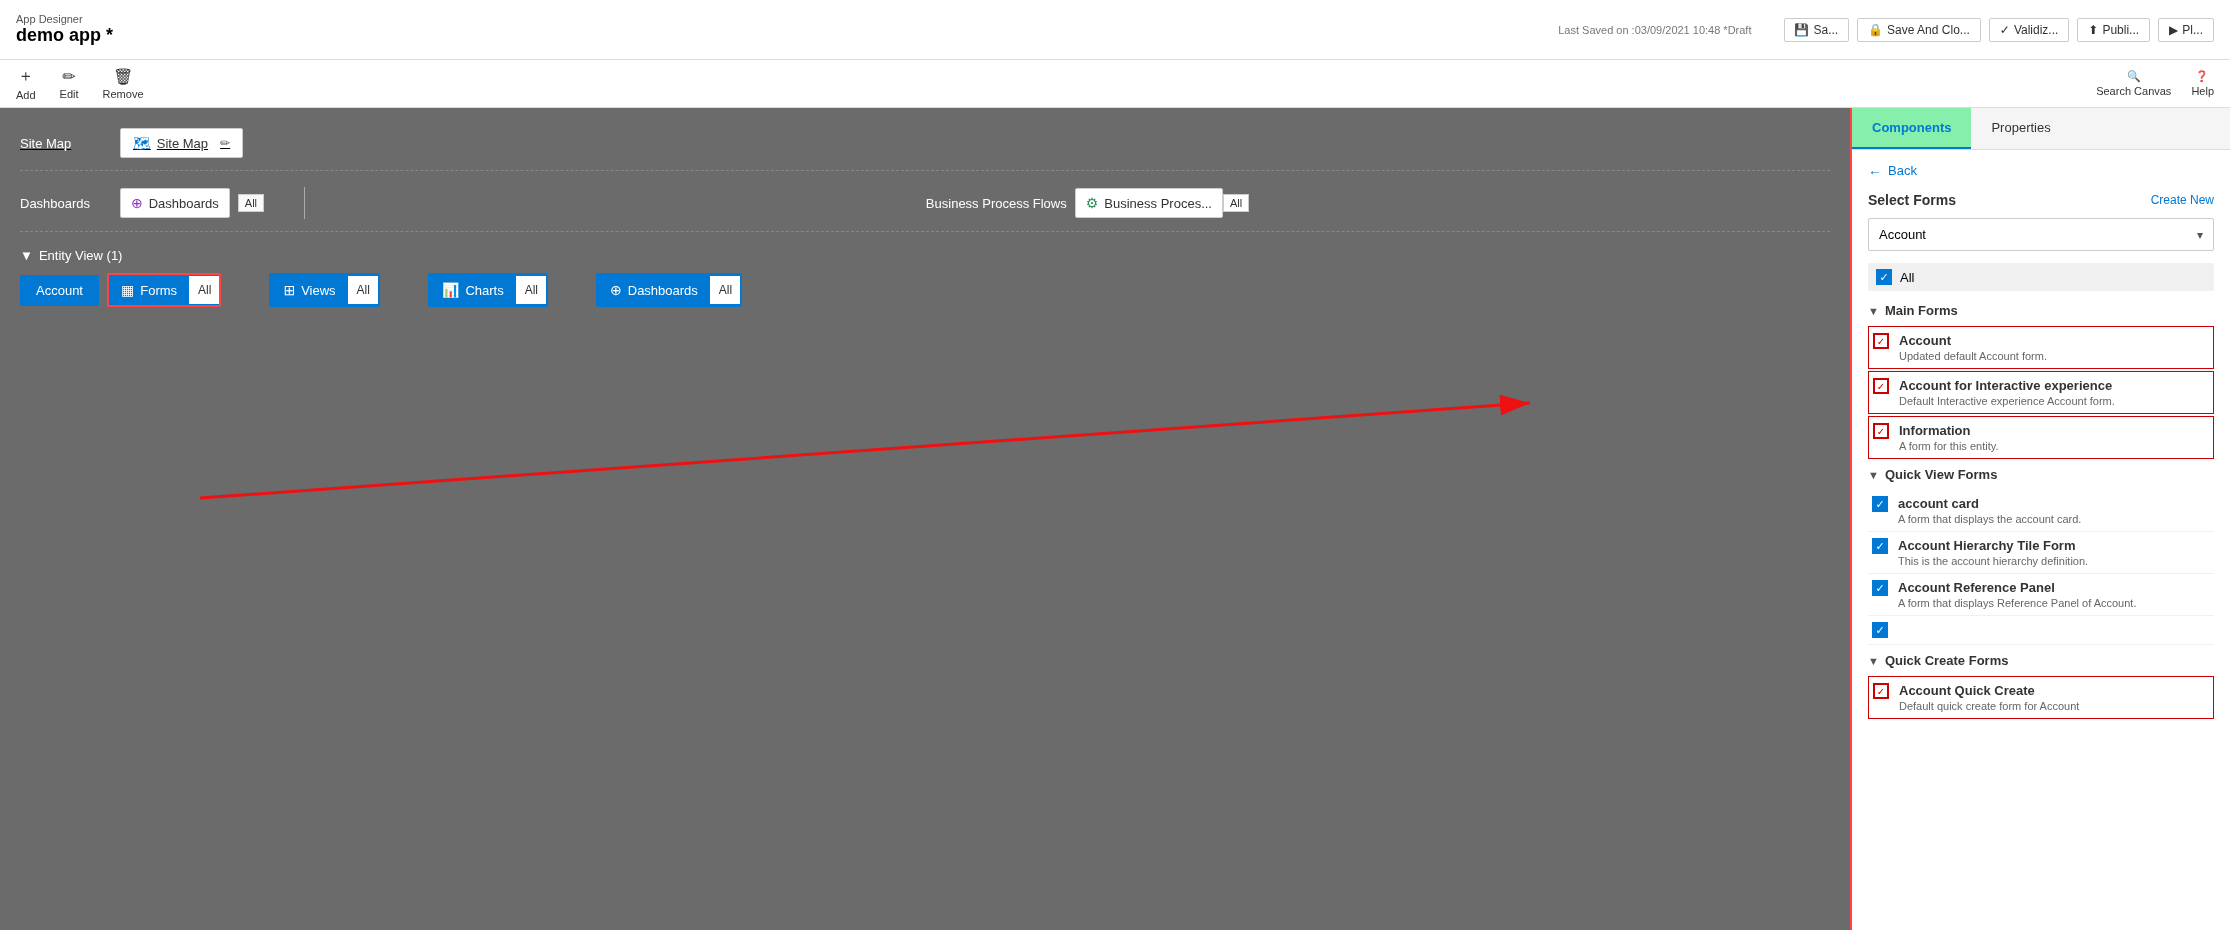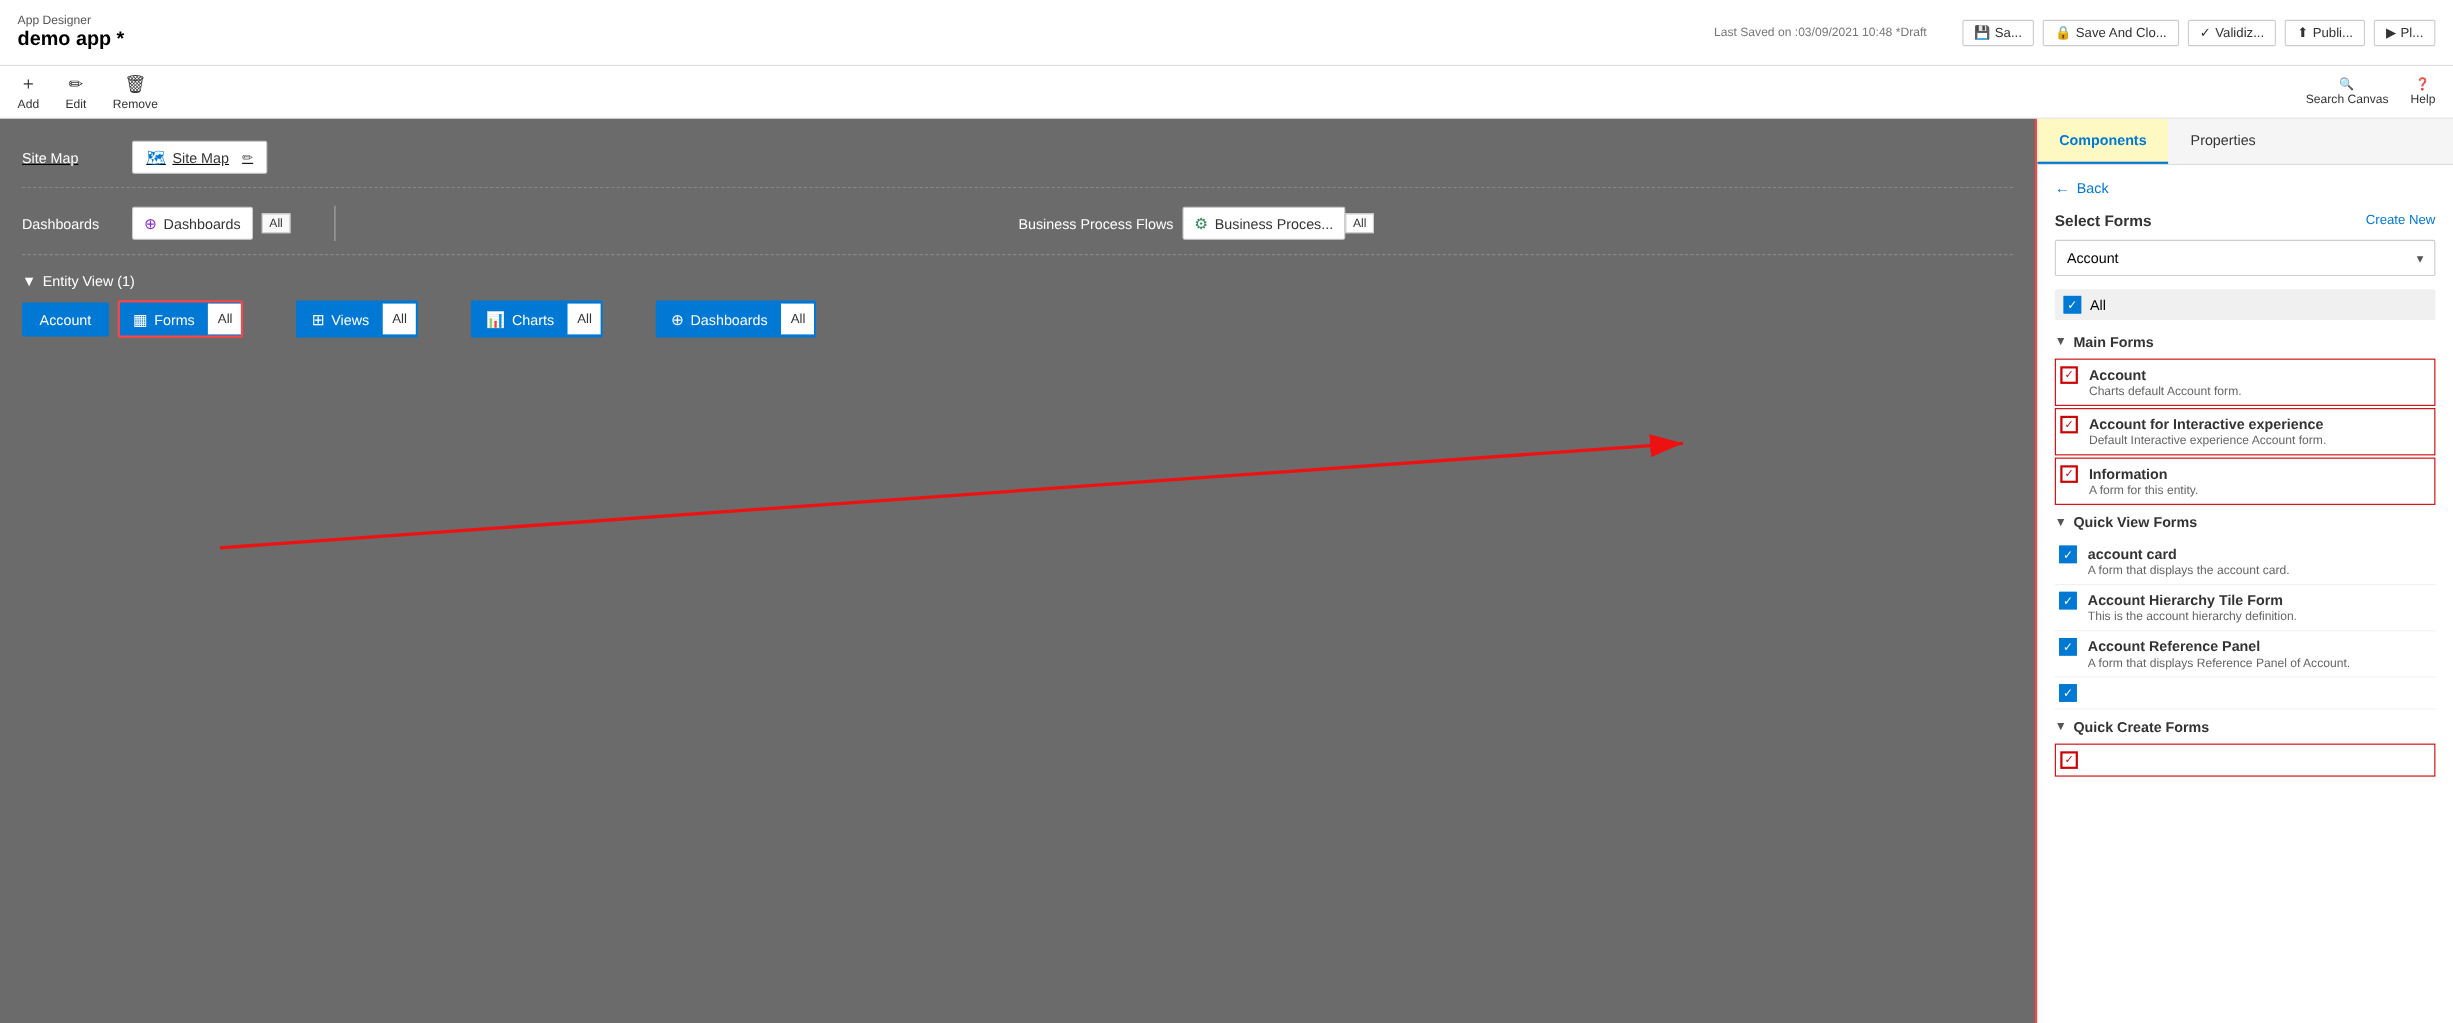--- a/index.html
+++ b/index.html
@@ -202,21 +202,21 @@
       background: #f5f5f5;
     }
     .panel-tab {
       padding: 12px 20px;
       cursor: pointer;
       font-size: 13px;
       color: #333;
       border-bottom: 2px solid transparent;
     }
     .panel-tab.active {
-      background: #fef9c3;
+      background: #86efac;
       border-bottom: 2px solid #0078d4;
       color: #0078d4;
       font-weight: 600;
     }
 
     .panel-body {
       flex: 1;
       overflow-y: auto;
       padding: 12px 16px;
     }
@@ -475,21 +475,21 @@
       <div class="section-header">
         <span class="section-chevron">▼</span>
         <span>Main Forms</span>
       </div>
 
       <div id="main-forms-list">
           <div class="form-item red-border">
             <div class="checkbox-red">✓</div>
             <div class="form-item-content">
               <div class="form-item-name">Account</div>
-              <div class="form-item-desc">Charts default Account form.</div>
+              <div class="form-item-desc">Updated default Account form.</div>
             </div>
           </div>
           <div class="form-item red-border">
             <div class="checkbox-red">✓</div>
             <div class="form-item-content">
               <div class="form-item-name">Account for Interactive experience</div>
               <div class="form-item-desc">Default Interactive experience Account form.</div>
             </div>
           </div>
           <div class="form-item red-border">
@@ -534,19 +534,23 @@
         </div>
 
       <div class="section-header" style="margin-top:8px;">
         <span class="section-chevron">▼</span>
         <span>Quick Create Forms</span>
       </div>
 
       <div id="quick-create-forms-list">
           <div class="form-item red-border">
             <div class="checkbox-red">✓</div>
+            <div class="form-item-content">
+              <div class="form-item-name">Account Quick Create</div>
+              <div class="form-item-desc">Default quick create form for Account</div>
+            </div>
           </div>
         </div>
 
     </div>
   </div>
 
 </div>
 
 </body></html>

